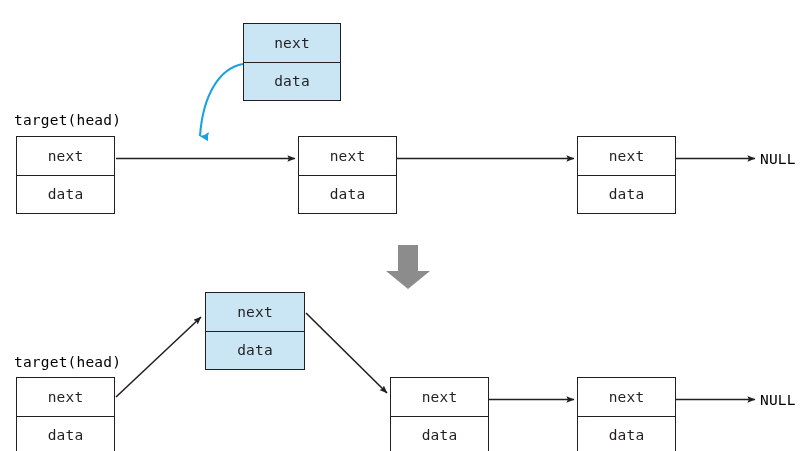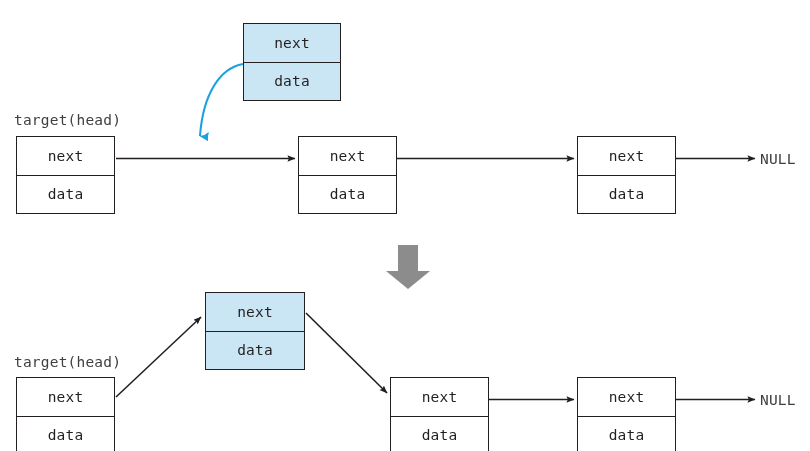--- a/index.html
+++ b/index.html
@@ -55,21 +55,21 @@
     line-height: 1;
   }
   .node .cell.top {
     border-bottom: 1.6px solid #231f20;
   }
 
   
   .label {
     position: absolute;
     font-size: 14.5px;
-    color: #404040;
+    color: #000000;
     white-space: nowrap;
     line-height: 1;
     letter-spacing: 0.2px;
   }
 </style>
 </head>
 <body>
 
 <div id="diagram-root">
 

